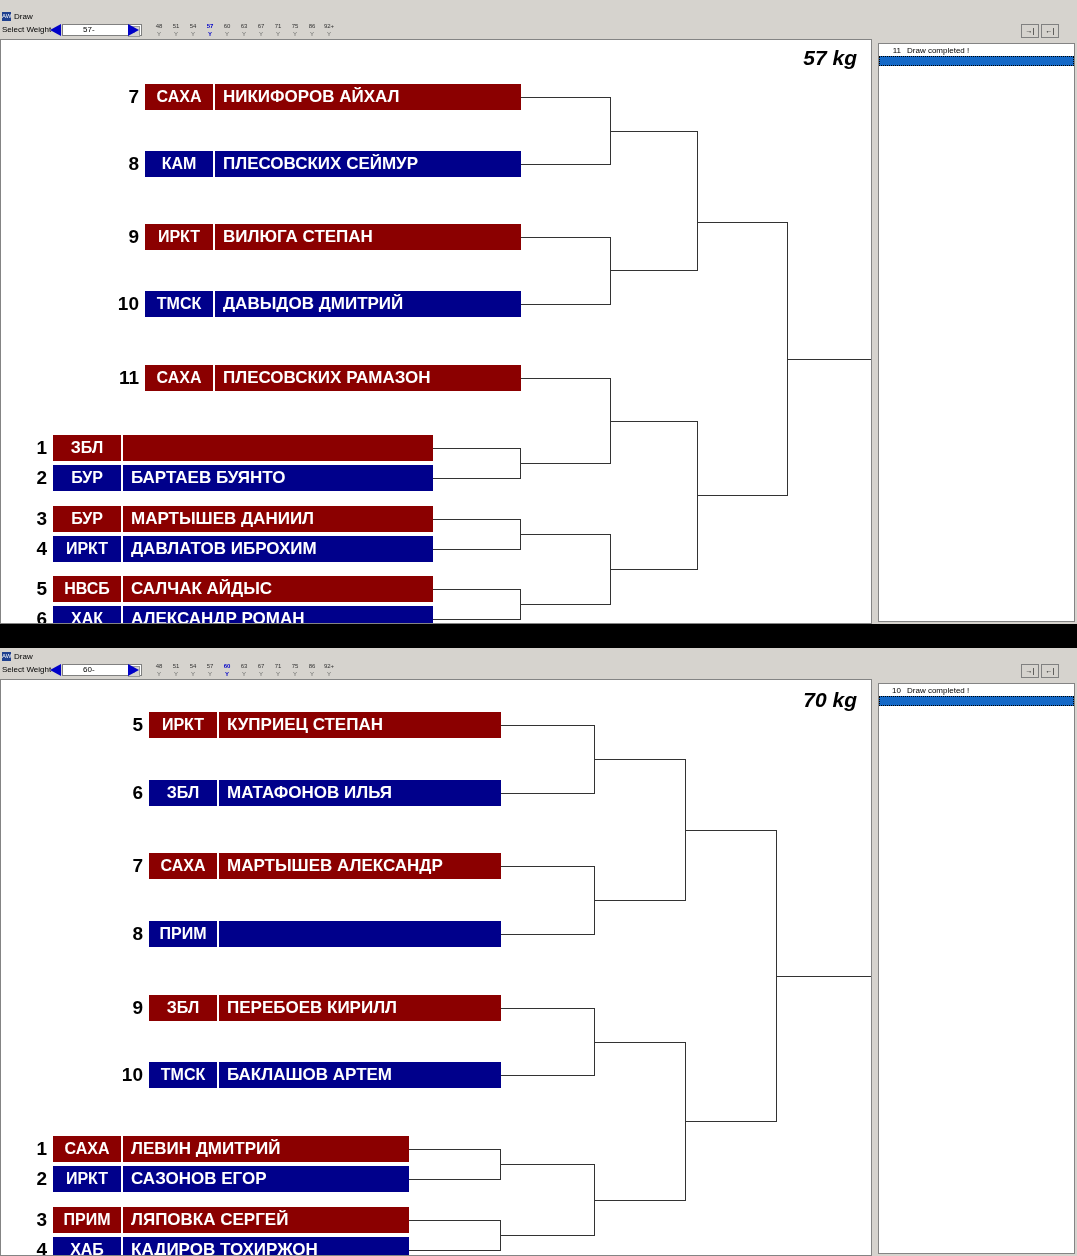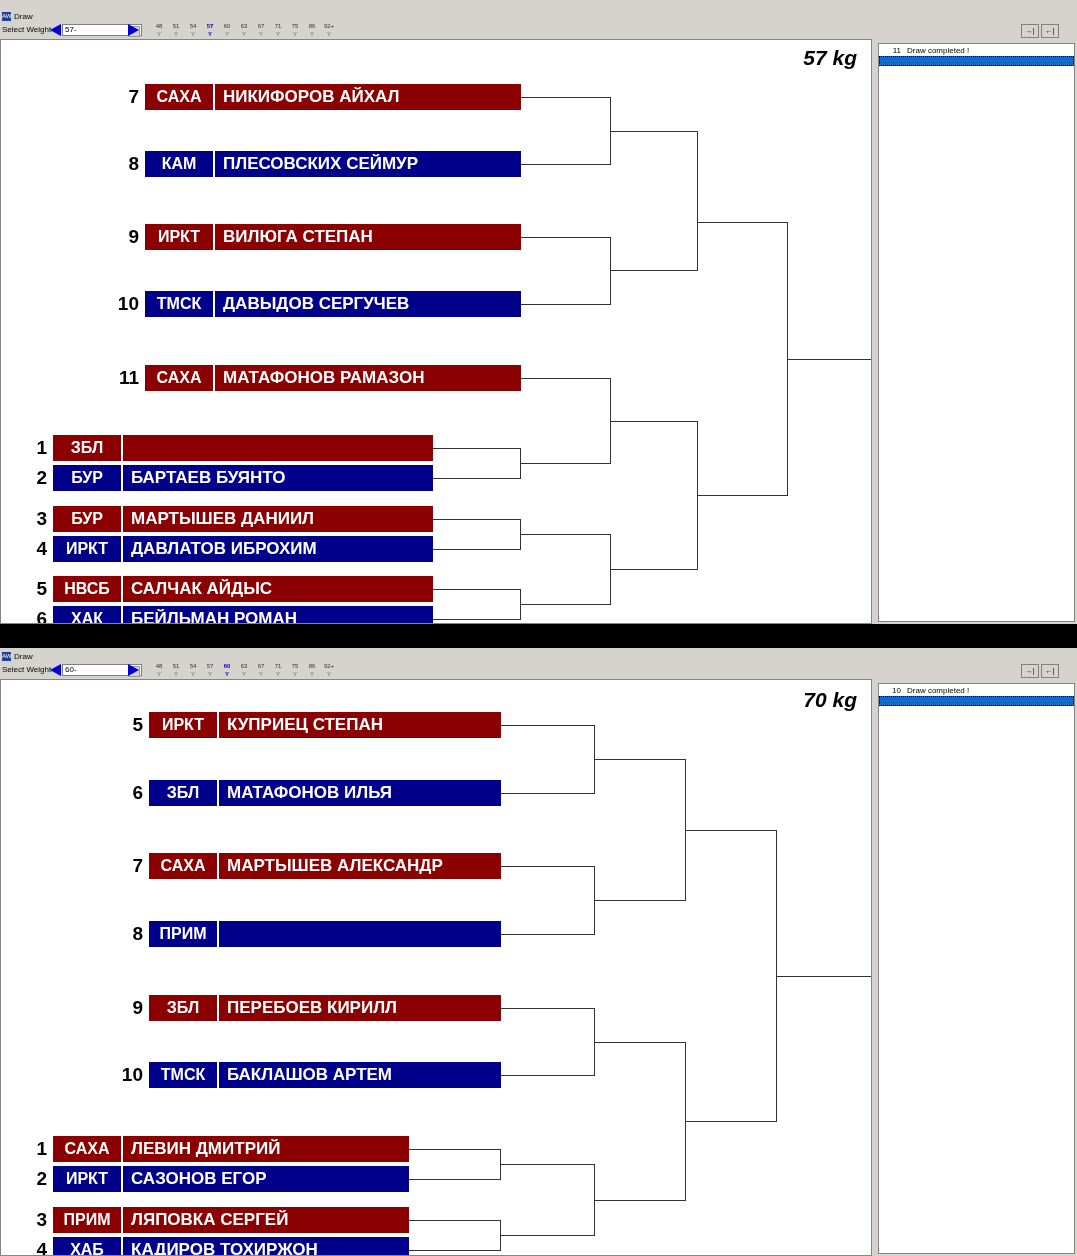--- a/index.html
+++ b/index.html
@@ -15,21 +15,21 @@
   .titlebar{position:absolute;left:0;right:0;height:13px;background:#d6d3ce;display:flex;align-items:flex-end;padding-left:2px;}
   .app-ico{width:9px;height:9px;background:#1e3f8f;color:#fff;font-size:6px;line-height:9px;text-align:center;margin-right:3px;font-family:"Liberation Sans",sans-serif;}
   .title-txt{font-size:8px;color:#000;}
 
   
   .toolbar{position:absolute;left:0;right:0;height:18px;background:#d6d3ce;}
   .tb-label{position:absolute;left:2px;top:4px;font-size:8px;color:#000;}
   .tri{position:absolute;width:0;height:0;top:3px;}
   .tri-left{left:50px;border-top:6px solid transparent;border-bottom:6px solid transparent;border-right:11px solid #0000c8;}
   .tri-right{left:128px;border-top:6px solid transparent;border-bottom:6px solid transparent;border-left:11px solid #0000c8;}
-  .combo{position:absolute;left:62px;top:3px;width:80px;height:12px;background:#fff;border:1px solid #808080;font-size:8px;color:#000;padding-left:2px;box-sizing:border-box;line-height:10px;}
+  .combo{position:absolute;left:62px;top:3px;width:80px;height:12px;background:#fff;border:1px solid #808080;font-size:8px;color:#000;padding-left:20px;box-sizing:border-box;line-height:10px;}
   .combo-arrow{position:absolute;right:1px;top:1px;width:10px;height:9px;background:#d6d3ce;border:1px solid #9a9a9a;font-size:6px;text-align:center;line-height:8px;color:#000;}
   .wclasses{position:absolute;left:152px;top:1px;display:flex;gap:3px;}
   .wc{width:14px;text-align:center;font-size:6px;color:#333;line-height:8px;}
   .wc .wnum{display:block;}
   .wc .wmark{display:block;color:#666;}
   .wc.sel .wnum,.wc.sel .wmark{color:#0000c8;font-weight:bold;}
   .navbtn{position:absolute;top:3px;width:16px;height:12px;background:#d6d3ce;border:1px solid #808080;font-size:7px;text-align:center;line-height:11px;color:#000;}
   .nb1{right:38px;}
   .nb2{right:18px;}
 
@@ -142,26 +142,26 @@
             <div class="nm">ПЛЕСОВСКИХ СЕЙМУР</div>
           </div>
           <div class="ent red" style="left: 144px; top: 184px; width: 376px;">
             <span class="seed">9</span>
             <div class="club">ИРКТ</div>
             <div class="nm">ВИЛЮГА СТЕПАН</div>
           </div>
           <div class="ent blue" style="left: 144px; top: 251px; width: 376px;">
             <span class="seed">10</span>
             <div class="club">ТМСК</div>
-            <div class="nm">ДАВЫДОВ СЕРГУЧЕВ</div>
+            <div class="nm">ДАВЫДОВ ДМИТРИЙ</div>
           </div>
           <div class="ent red" style="left: 144px; top: 325px; width: 376px;">
             <span class="seed">11</span>
             <div class="club">САХА</div>
-            <div class="nm">МАТАФОНОВ РАМАЗОН</div>
+            <div class="nm">ПЛЕСОВСКИХ РАМАЗОН</div>
           </div>
           <div class="ent red" style="left: 52px; top: 395px; width: 380px;">
             <span class="seed">1</span>
             <div class="club">ЗБЛ</div>
           </div>
           <div class="ent blue" style="left: 52px; top: 425px; width: 380px;">
             <span class="seed">2</span>
             <div class="club">БУР</div>
             <div class="nm">БАРТАЕВ БУЯНТО</div>
           </div>
@@ -176,21 +176,21 @@
             <div class="nm">ДАВЛАТОВ ИБРОХИМ</div>
           </div>
           <div class="ent red" style="left: 52px; top: 536px; width: 380px;">
             <span class="seed">5</span>
             <div class="club">НВСБ</div>
             <div class="nm">САЛЧАК АЙДЫС</div>
           </div>
           <div class="ent blue" style="left: 52px; top: 566px; width: 380px;">
             <span class="seed">6</span>
             <div class="club">ХАК</div>
-            <div class="nm">БЕЙЛЬМАН РОМАН</div>
+            <div class="nm">АЛЕКСАНДР РОМАН</div>
           </div>
         </div>
       <div>
           <div class="ln hl" style="left: 520px; top: 57px; width: 90px; height: 1px;"></div>
           <div class="ln hl" style="left: 520px; top: 124px; width: 90px; height: 1px;"></div>
           <div class="ln vl" style="left: 609px; top: 57px; width: 1px; height: 68px;"></div>
           <div class="ln hl" style="left: 609px; top: 91px; width: 88px; height: 1px;"></div>
           <div class="ln hl" style="left: 520px; top: 197px; width: 90px; height: 1px;"></div>
           <div class="ln hl" style="left: 520px; top: 264px; width: 90px; height: 1px;"></div>
           <div class="ln vl" style="left: 609px; top: 197px; width: 1px; height: 68px;"></div>

